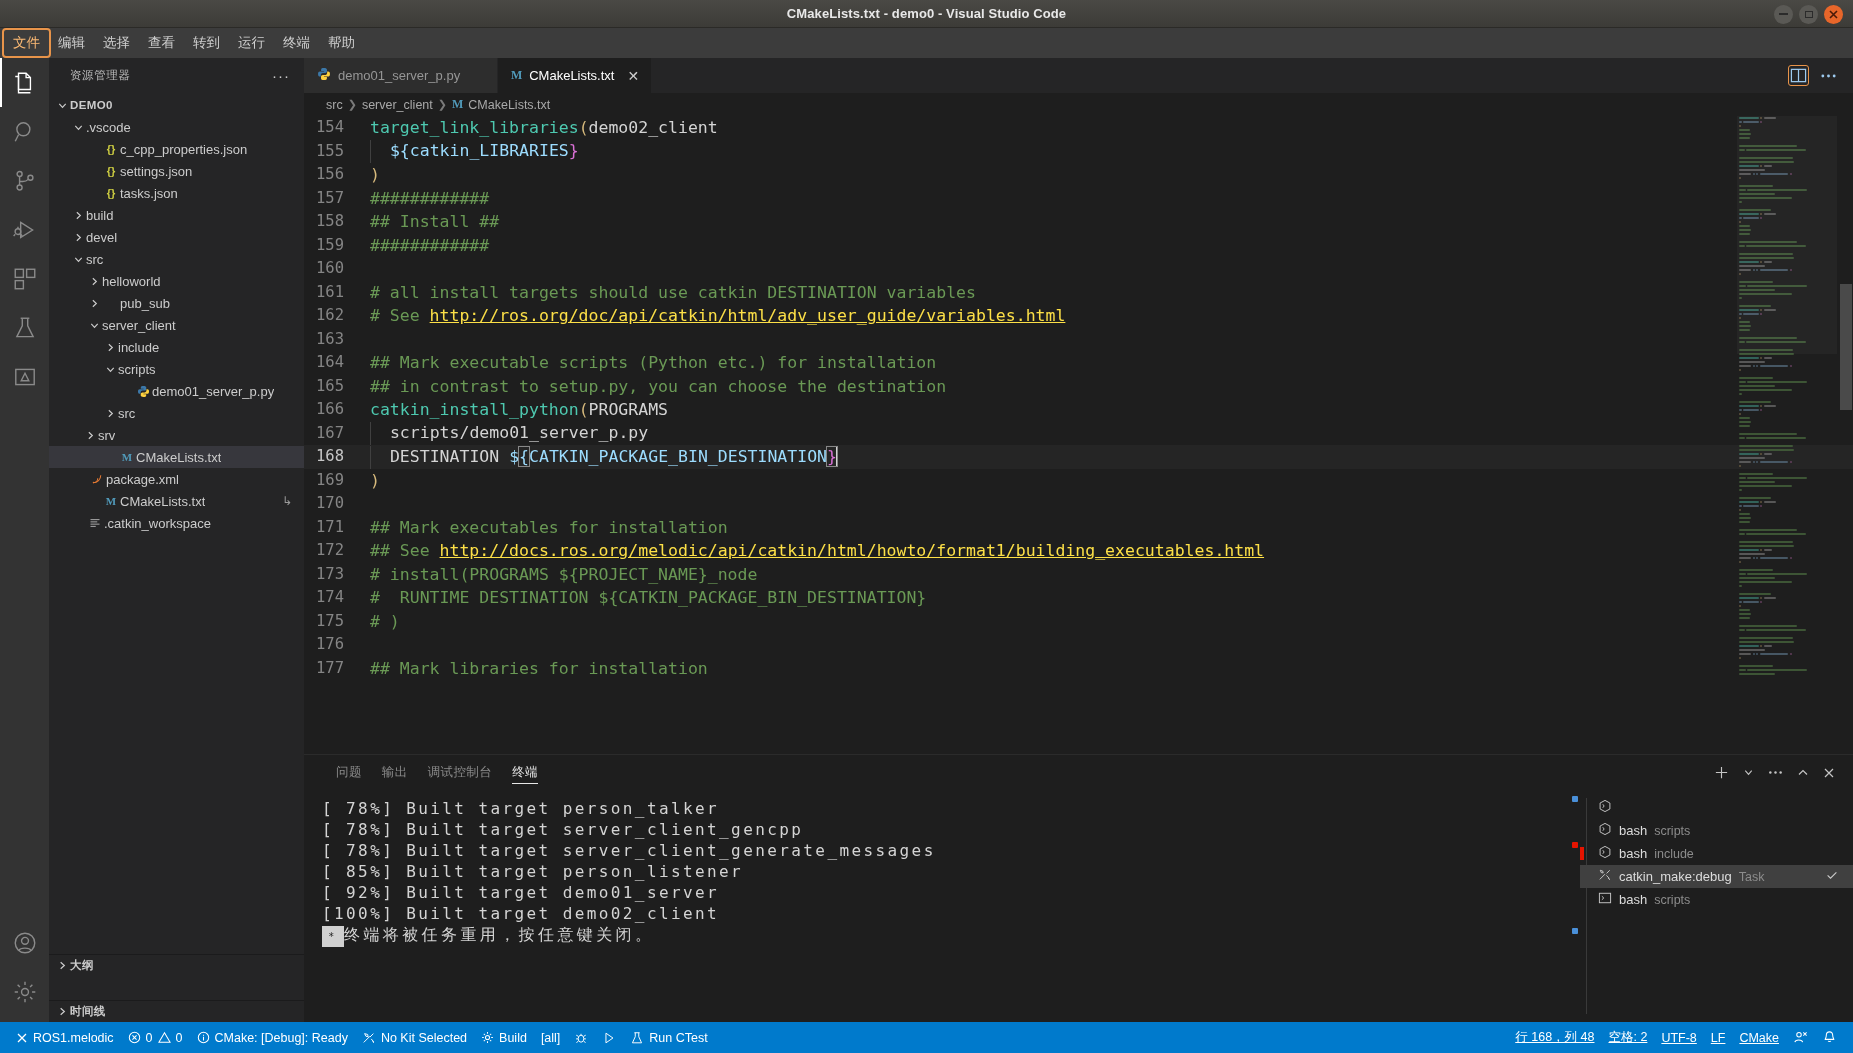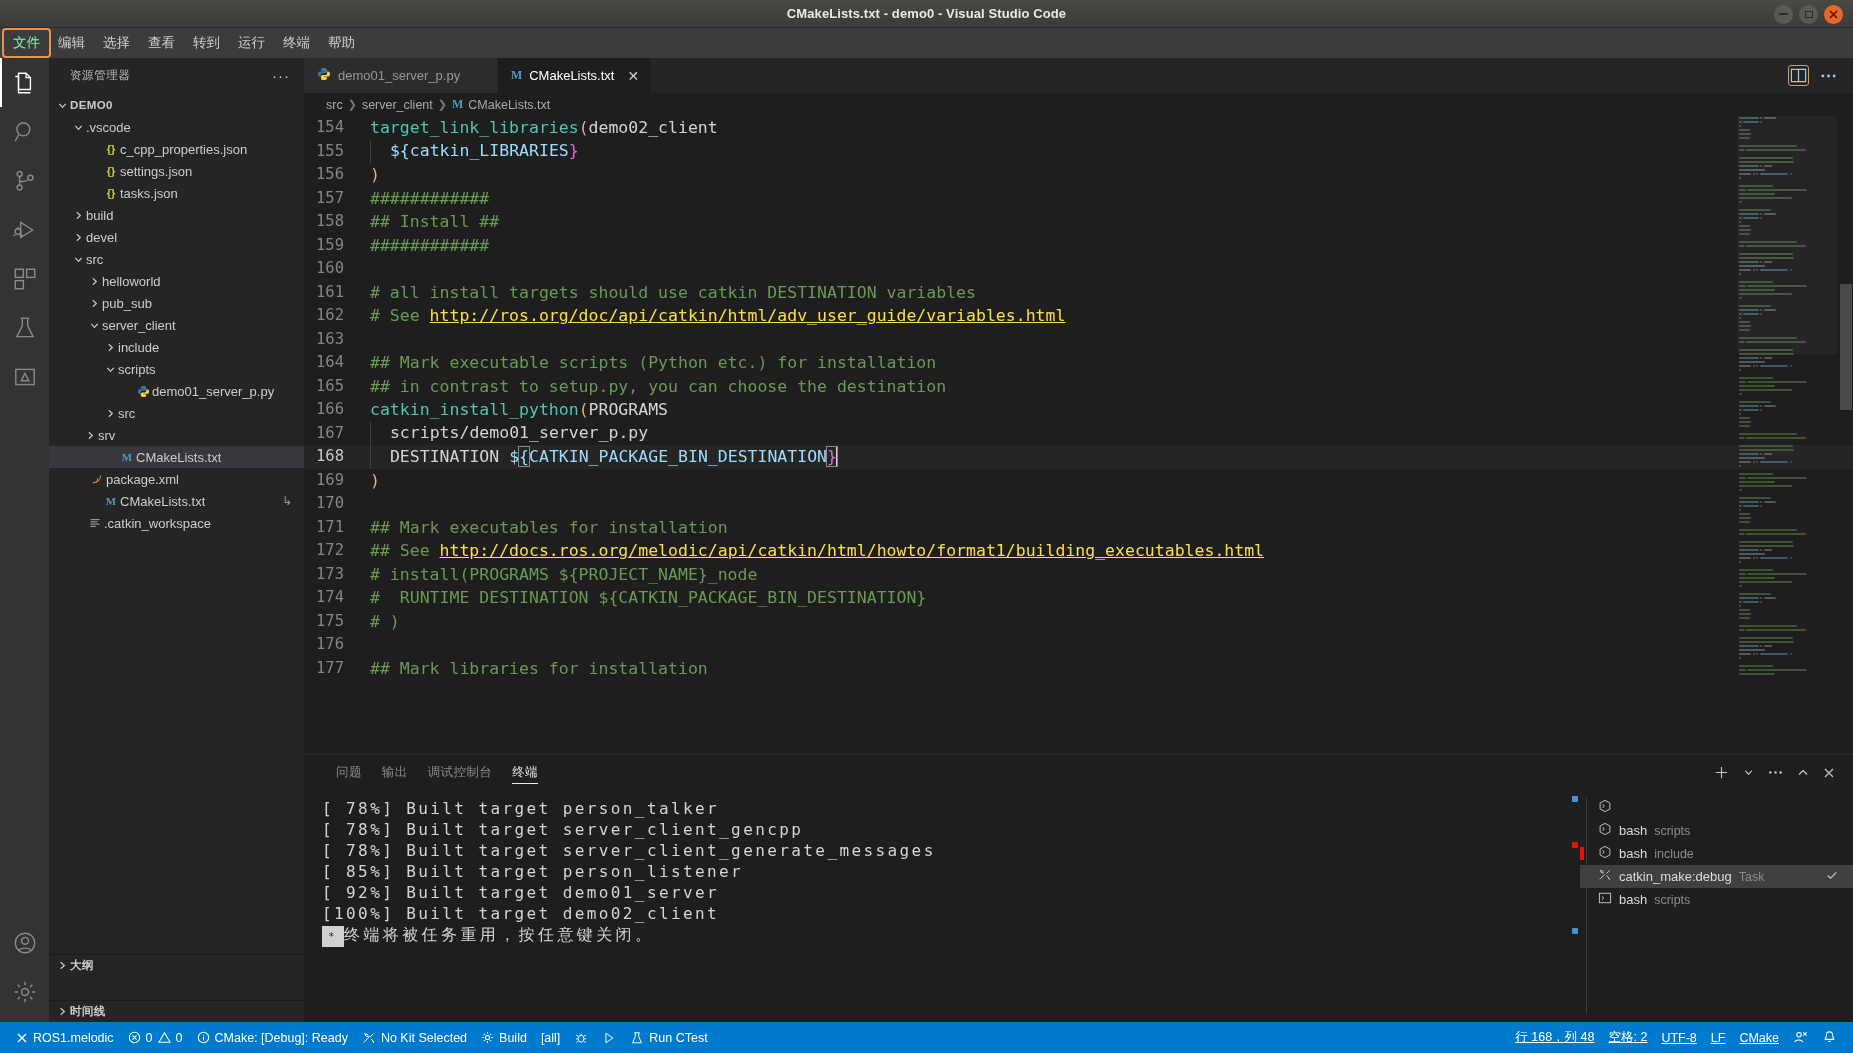--- a/index.html
+++ b/index.html
@@ -28,21 +28,21 @@
   .wc.min i { width: 9px; height: 1.5px; }
   .wc.max i { width: 8px; height: 7px; background: transparent; border: 1.5px solid #2b2b2b; }
   .wc.close svg { display: block; }
 
   
   .menubar {
     height: 30px; flex: 0 0 30px; background: #3c3c3c;
     display: flex; align-items: center; padding-left: 4px; gap: 0px;
   }
   .menuitem { font-size: 13.5px; color: #cfcfcf; padding: 3px 9px; line-height: 20px; white-space: nowrap; }
-  .menuitem.focused { outline: 2px solid #e8944a; border-radius: 2px; color: #86efac; }
+  .menuitem.focused { outline: 2px solid #e8944a; border-radius: 2px; color: #fdba74; }
 
   
   .body { flex: 1 1 auto; display: flex; min-height: 0; }
 
   
   .activitybar {
     width: 49px; flex: 0 0 49px; background: #333333;
     display: flex; flex-direction: column; align-items: center;
   }
   .act-top { display: flex; flex-direction: column; align-items: center; width: 100%; }
@@ -351,21 +351,21 @@
             <span class="lbl">src</span>
           </div>
           <div class="row" style="padding-left: 37px;">
             <span class="chev">
               <svg width="11" height="11" viewBox="0 0 12 12" fill="none" stroke="currentColor" stroke-width="1.25">
                 <path d="M4.2 2.5 L8 6 L4.2 9.5"></path>
               </svg>
             </span>
             <span class="lbl">helloworld</span>
           </div>
-          <div class="row" style="padding-left: 37px;">
+          <div class="row" style="padding-left: 37px; gap: 18px;">
             <span class="chev">
               <svg width="11" height="11" viewBox="0 0 12 12" fill="none" stroke="currentColor" stroke-width="1.25">
                 <path d="M4.2 2.5 L8 6 L4.2 9.5"></path>
               </svg>
             </span>
             <span class="lbl">pub_sub</span>
           </div>
           <div class="row" style="padding-left: 37px;">
             <span class="chev">
               <svg width="11" height="11" viewBox="0 0 12 12" fill="none" stroke="currentColor" stroke-width="1.25">

